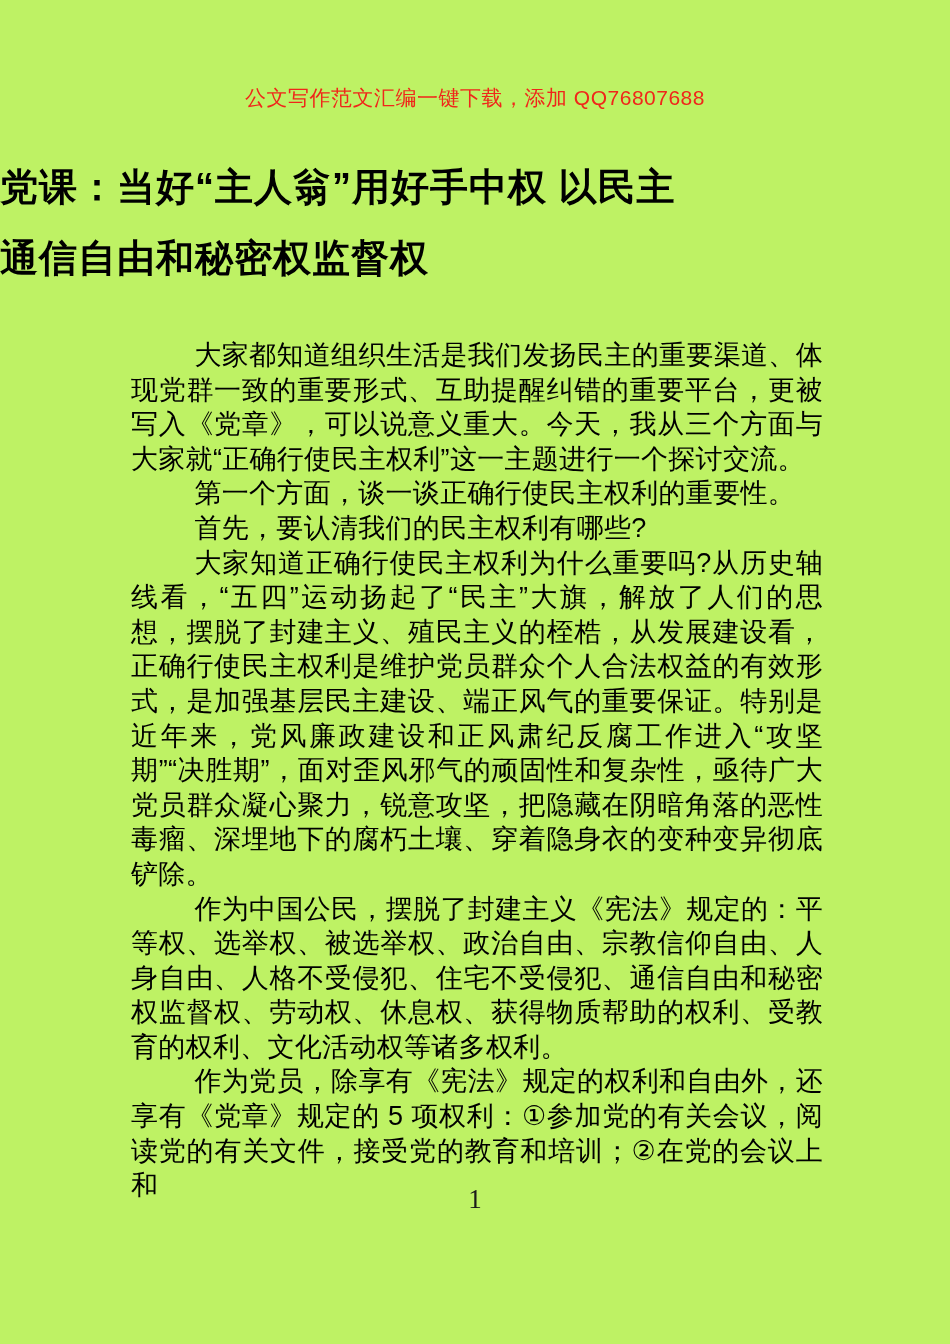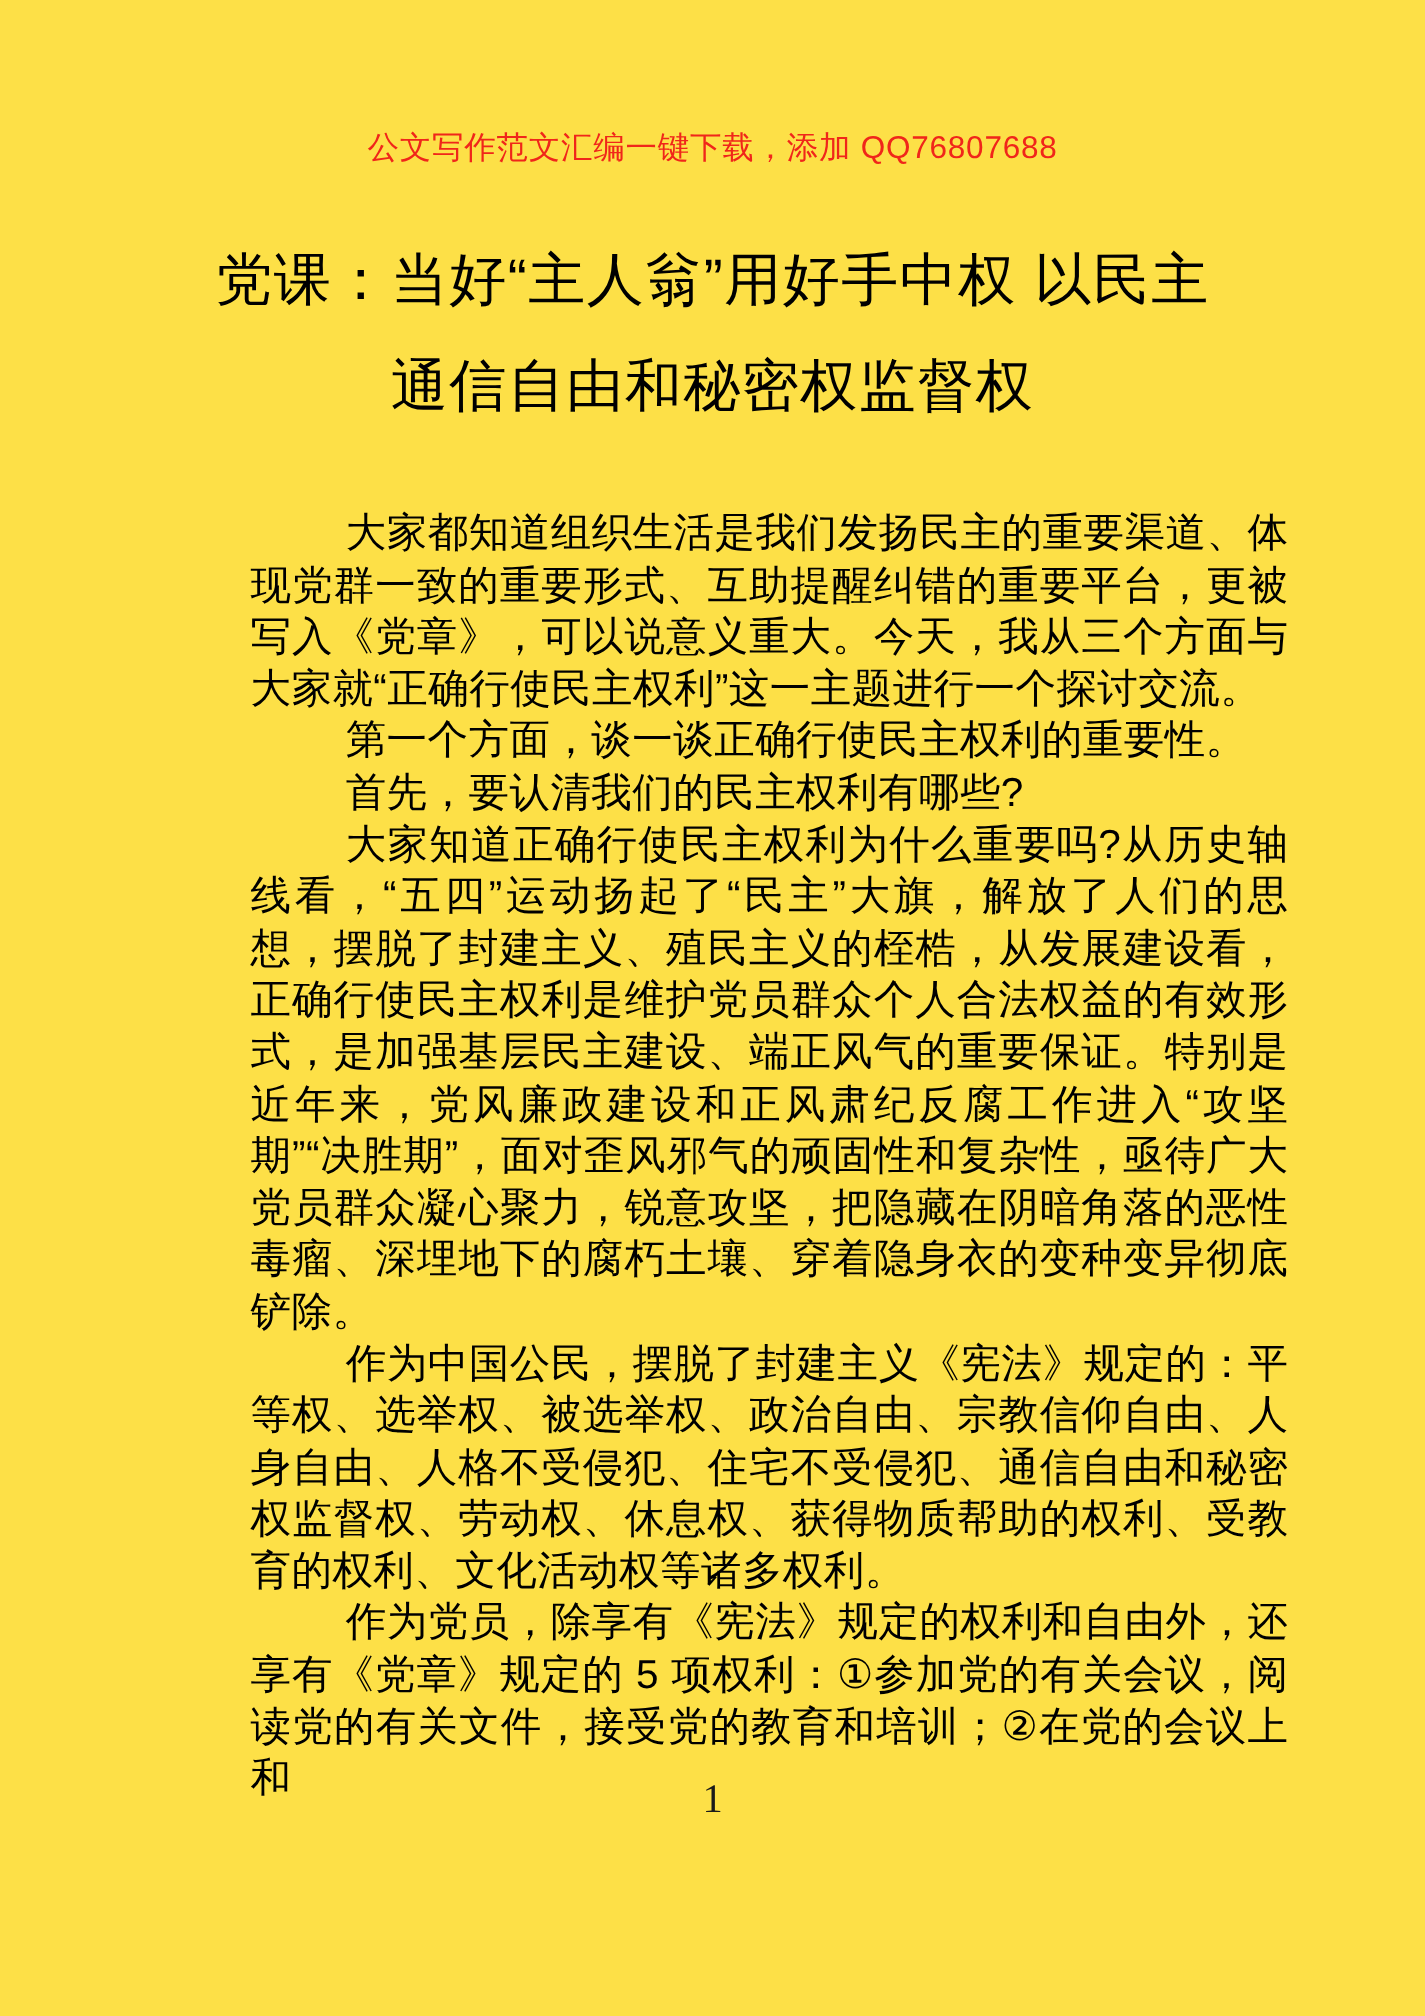--- a/index.html
+++ b/index.html
@@ -4,57 +4,56 @@
 <style>
   html, body {
     margin: 0;
     padding: 0;
     background: #ffffff;
   }
   .page {
     position: relative;
     width: 950px;
     height: 1344px;
-    background: #fde047;
+    background: #bef264;
     overflow: hidden;
     font-family: "Liberation Sans", "DejaVu Sans", sans-serif;
     color: #000000;
   }
   .notice {
     position: absolute;
     top: 84px;
     left: 0;
     width: 100%;
     text-align: center;
     font-size: 21px;
     letter-spacing: 0.5px;
     color: var(--accent-red, #f0261a);
   }
   .title {
     position: absolute;
     top: 152px;
     left: 0;
     width: 100%;
-    text-align: center;
+    text-align: left;
     font-size: 38px;
-    font-weight: 400;
+    font-weight: 700;
     line-height: 71px;
     letter-spacing: 1px;
   }
   .doc-body {
     position: absolute;
     top: 338px;
     left: 131px;
     width: 692px;
     font-size: 27px;
     line-height: 34.6px;
     text-align: justify;
     text-justify: inter-character;
     letter-spacing: 0.3px;
-    margin-left: 36px;
   }
   .doc-body p {
     margin: 0;
     padding: 0;
     text-indent: 2.35em;
   }
   .page-number {
     position: absolute;
     top: 1184px;
     left: 0;

